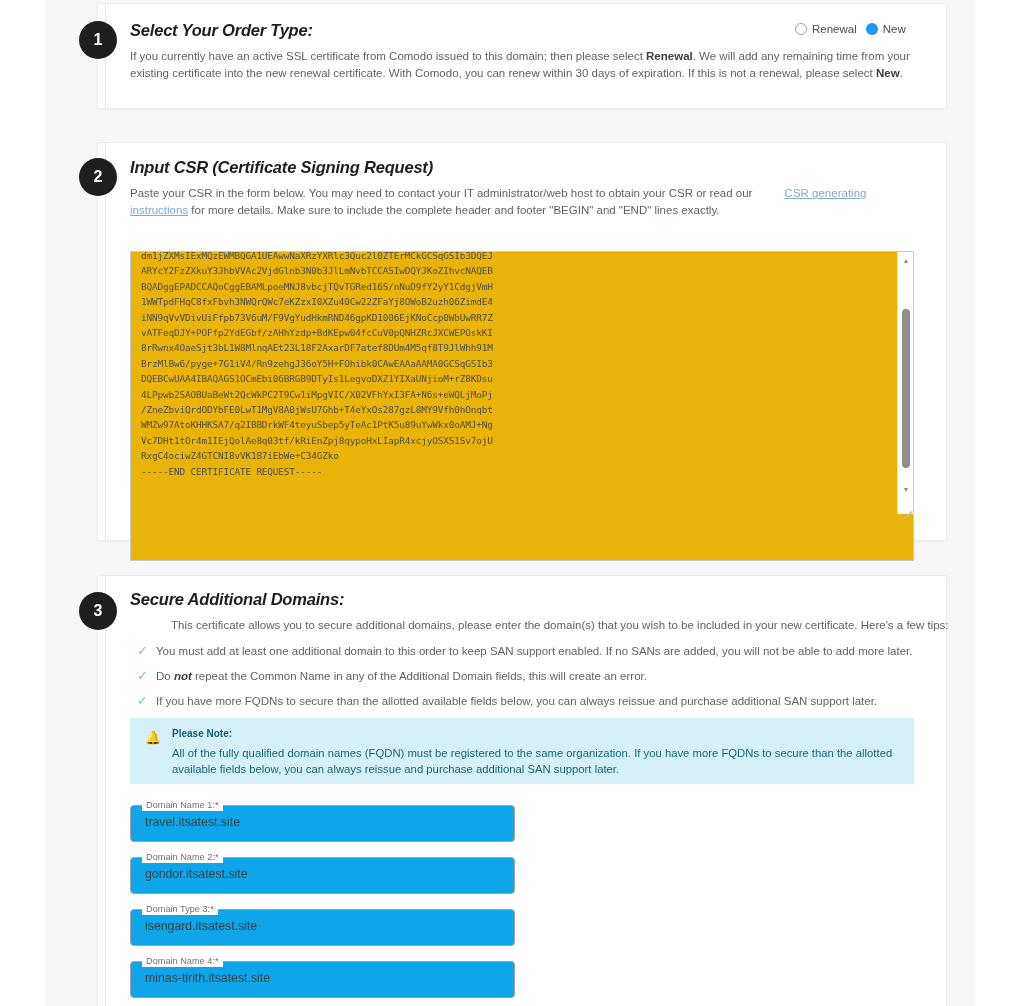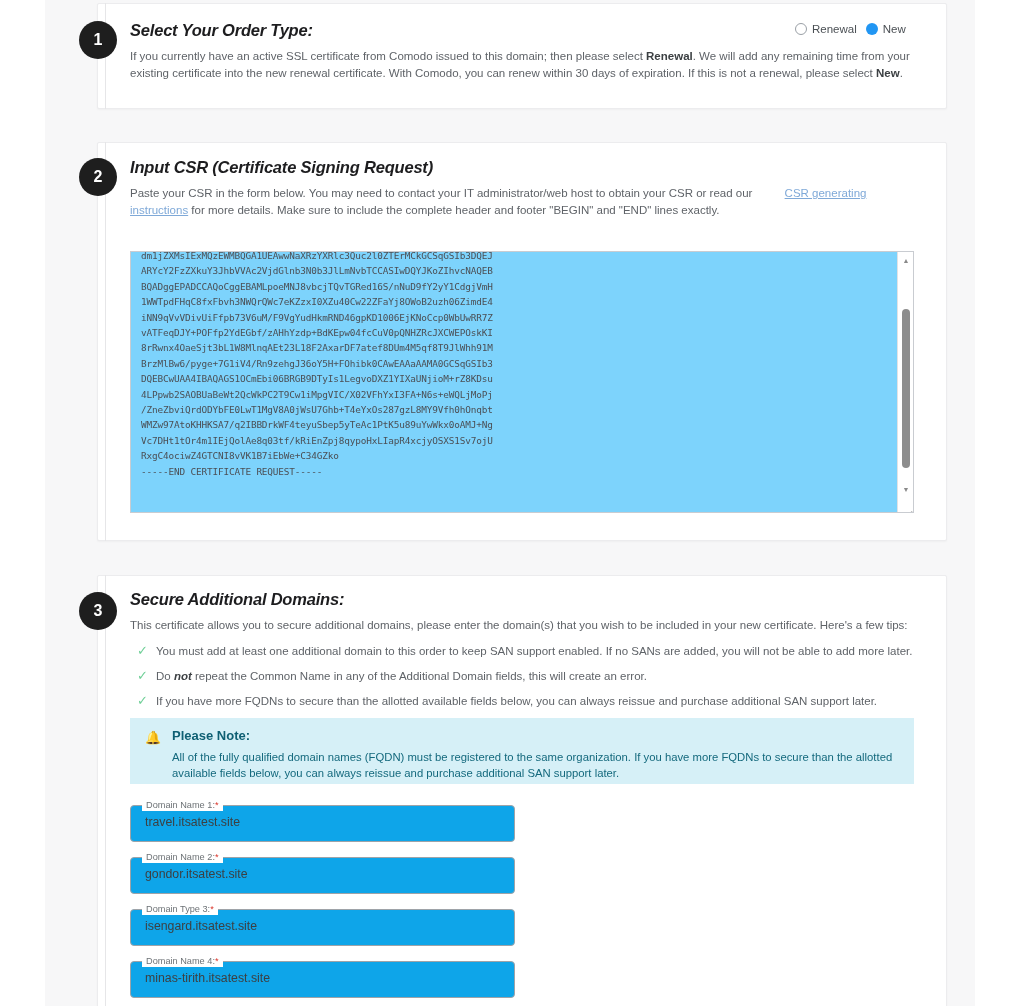--- a/index.html
+++ b/index.html
@@ -100,21 +100,21 @@
   .body-text b { color: #3c4043; font-weight: bold; }
   .body-text a {
     color: #7fa9d8;
     text-decoration: underline;
     padding-left: 29px;
   }
 
   #d1 { top: 48px; width: 790px; }
   #d2 { top: 185px; width: 790px; }
   #d2b { top: 225px; width: 600px; }
-  #d3 { top: 617px; width: 790px; }
+  #d3 { top: 617px; width: 790px; margin-left: 41px; }
 
   
   #order-type {
     position: absolute;
     top: 23px; left: 795px;
     display: flex;
     align-items: center;
     gap: 9px;
     font-size: 11.5px;
     color: #5f6368;
@@ -136,23 +136,23 @@
     border: none;
     background: #2196f3;
     box-shadow: inset 0 0 0 0 #fff;
   }
   .radio-label { color: #4a4f54; }
 
   
   #csr-box {
     position: absolute;
     left: 130px; top: 251px;
-    width: 784px; height: 262px;
+    width: 784px; height: 310px;
     border: 1px solid #c9ccd1;
-    background: #7dd3fc;
+    background: #eab308;
     overflow: hidden;
   }
   #csr-text {
     position: absolute;
     left: 10px; top: -4px;
     width: 745px;
     font-family: "DejaVu Sans Mono", monospace;
     font-size: 9.4px;
     line-height: 15.4px;
     color: #4b4f55;
@@ -227,21 +227,21 @@
   }
   #note-bell {
     position: absolute;
     left: 15px; top: 12px;
     width: 16px; height: 16px;
     color: #0b5566;
     font-size: 13px;
     line-height: 16px;
   }
   #note-title {
-    font-size: 13px;
+    font-size: 10px;
     font-weight: bold;
     color: #0e5f73;
     margin-bottom: 6px;
   }
   #note-body {
     font-size: 11.3px;
     line-height: 16px;
     color: #14697d;
     width: 745px;
   }

